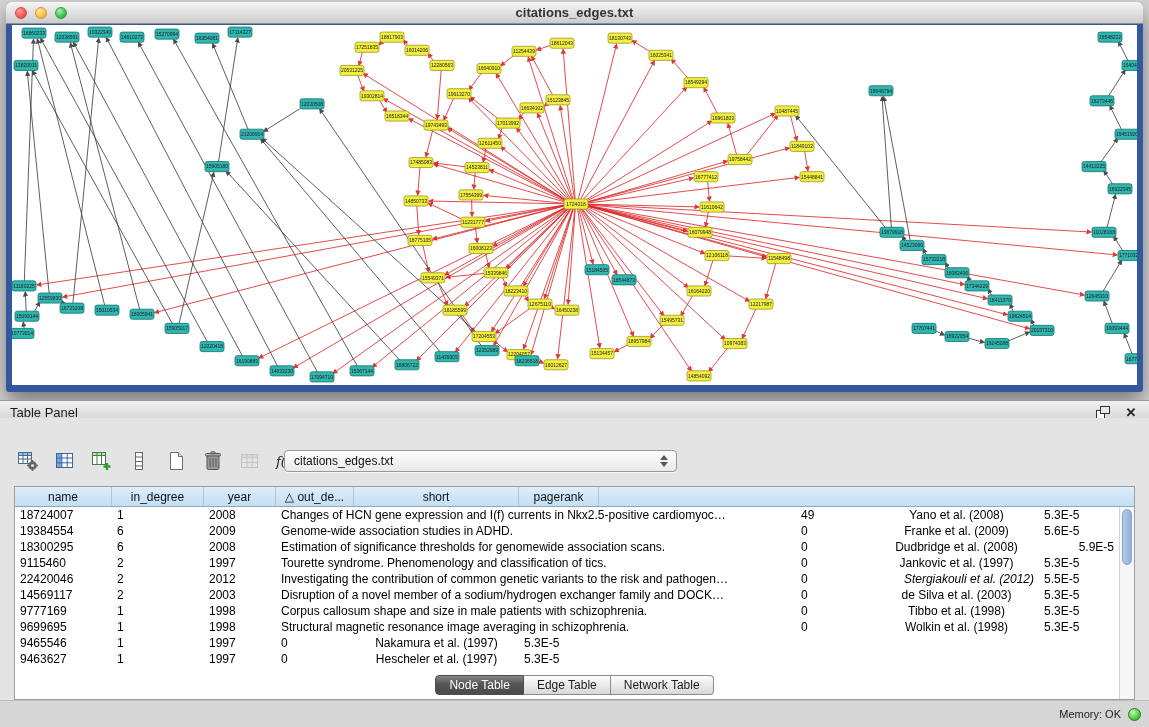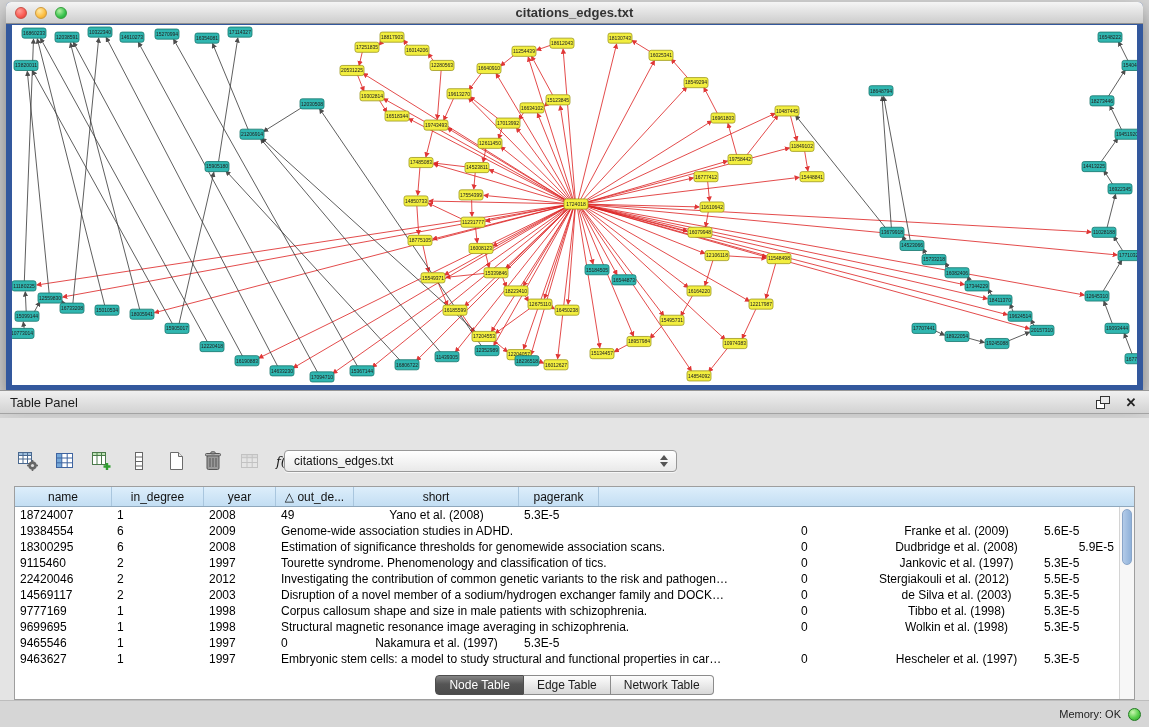--- a/index.html
+++ b/index.html
@@ -13,21 +13,21 @@
   .lights{position:absolute;left:9px;top:5px;display:flex;gap:8px}
   .light{width:12px;height:12px;border-radius:50%}
   .light.red{background:radial-gradient(circle at 35% 30%,#ff9d97,#f95a52 60%,#d23b33);border:1px solid #c94f44}
   .light.yellow{background:radial-gradient(circle at 35% 30%,#ffe9a8,#fdbe41 60%,#df9b33);border:1px solid #cf9a3c}
   .light.green{background:radial-gradient(circle at 35% 30%,#b3f0a4,#38c24e 60%,#239a35);border:1px solid #35a03c}
   #win-title{font-size:13px;font-weight:bold;color:#333}
   #canvas-wrap{position:absolute;left:6px;right:6px;top:23px;bottom:7px;background:#fff;overflow:hidden}
   #net-svg{display:block;width:100%;height:100%}
 
   
-  #panel-header{position:absolute;left:0;top:390px;width:1149px;height:24px;
+  #panel-header{position:absolute;left:0;top:400px;width:1149px;height:24px;
     background:linear-gradient(#f0f0f0,#d2d2d2);border-top:1px solid #979797;border-bottom:1px solid #a3a3a3;
     display:flex;align-items:center;padding:0 10px}
   #panel-title{font-size:13px;color:#1c1c1c}
   #panel-header .spacer{flex:1}
   #panel-actions{display:flex;align-items:center;gap:12px}
   .panel-act{width:16px;height:16px;display:flex;align-items:center;justify-content:center;
     font-size:13px;font-weight:bold;color:#222;cursor:default}
 
   
   #panel-body{position:absolute;left:0;top:418px;width:1149px;height:283px;background:#e4e4e4;
@@ -799,20 +799,21 @@
         <div class="th" style="width: 78px;">△ out_de...</div>
         <div class="th" style="width: 165px;">short</div>
         <div class="th" style="width: 80px;">pagerank</div>
         <div class="th filler"></div>
       </div>
     <div id="tbody">
         <div class="tr">
           <div class="td" style="width: 97px; text-align: left;">18724007</div>
           <div class="td" style="width: 92px; text-align: left;">1</div>
           <div class="td" style="width: 72px; text-align: left;">2008</div>
+          <div class="td" style="width: 520px; text-align: left;">Changes of HCN gene expression and I(f) currents in Nkx2.5-positive cardiomyoc…</div>
           <div class="td" style="width: 78px; text-align: left;">49</div>
           <div class="td" style="width: 165px; text-align: center;">Yano et al. (2008)</div>
           <div class="td" style="width: 80px; text-align: left;">5.3E-5</div>
         </div>
         <div class="tr">
           <div class="td" style="width: 97px; text-align: left;">19384554</div>
           <div class="td" style="width: 92px; text-align: left;">6</div>
           <div class="td" style="width: 72px; text-align: left;">2009</div>
           <div class="td" style="width: 520px; text-align: left;">Genome-wide association studies in ADHD.</div>
           <div class="td" style="width: 78px; text-align: left;">0</div>
@@ -836,21 +837,21 @@
           <div class="td" style="width: 78px; text-align: left;">0</div>
           <div class="td" style="width: 165px; text-align: center;">Jankovic et al. (1997)</div>
           <div class="td" style="width: 80px; text-align: left;">5.3E-5</div>
         </div>
         <div class="tr">
           <div class="td" style="width: 97px; text-align: left;">22420046</div>
           <div class="td" style="width: 92px; text-align: left;">2</div>
           <div class="td" style="width: 72px; text-align: left;">2012</div>
           <div class="td" style="width: 520px; text-align: left;">Investigating the contribution of common genetic variants to the risk and pathogen…</div>
           <div class="td" style="width: 78px; text-align: left;">0</div>
-          <div class="td" style="width: 165px; text-align: left;">Stergiakouli et al. (2012)</div>
+          <div class="td" style="width: 165px; text-align: right; font-style: italic;">Stergiakouli et al. (2012)</div>
           <div class="td" style="width: 80px; text-align: left;">5.5E-5</div>
         </div>
         <div class="tr">
           <div class="td" style="width: 97px; text-align: left;">14569117</div>
           <div class="td" style="width: 92px; text-align: left;">2</div>
           <div class="td" style="width: 72px; text-align: left;">2003</div>
           <div class="td" style="width: 520px; text-align: left;">Disruption of a novel member of a sodium/hydrogen exchanger family and DOCK…</div>
           <div class="td" style="width: 78px; text-align: left;">0</div>
           <div class="td" style="width: 165px; text-align: center;">de Silva et al. (2003)</div>
           <div class="td" style="width: 80px; text-align: left;">5.3E-5</div>
@@ -878,21 +879,20 @@
           <div class="td" style="width: 92px; text-align: left;">1</div>
           <div class="td" style="width: 72px; text-align: left;">1997</div>
           <div class="td" style="width: 78px; text-align: left;">0</div>
           <div class="td" style="width: 165px; text-align: center;">Nakamura et al. (1997)</div>
           <div class="td" style="width: 80px; text-align: left;">5.3E-5</div>
         </div>
         <div class="tr">
           <div class="td" style="width: 97px; text-align: left;">9463627</div>
           <div class="td" style="width: 92px; text-align: left;">1</div>
           <div class="td" style="width: 72px; text-align: left;">1997</div>
-          <div class="td" style="width: 520px; text-align: left;">Embryonic stem cells: a model to study structural and functional properties in car…</div>
           <div class="td" style="width: 78px; text-align: left;">0</div>
           <div class="td" style="width: 165px; text-align: center;">Hescheler et al. (1997)</div>
           <div class="td" style="width: 80px; text-align: left;">5.3E-5</div>
         </div>
       </div>
     <div id="vscroll">
       <div id="vthumb"></div>
     </div>
   </div>
 

